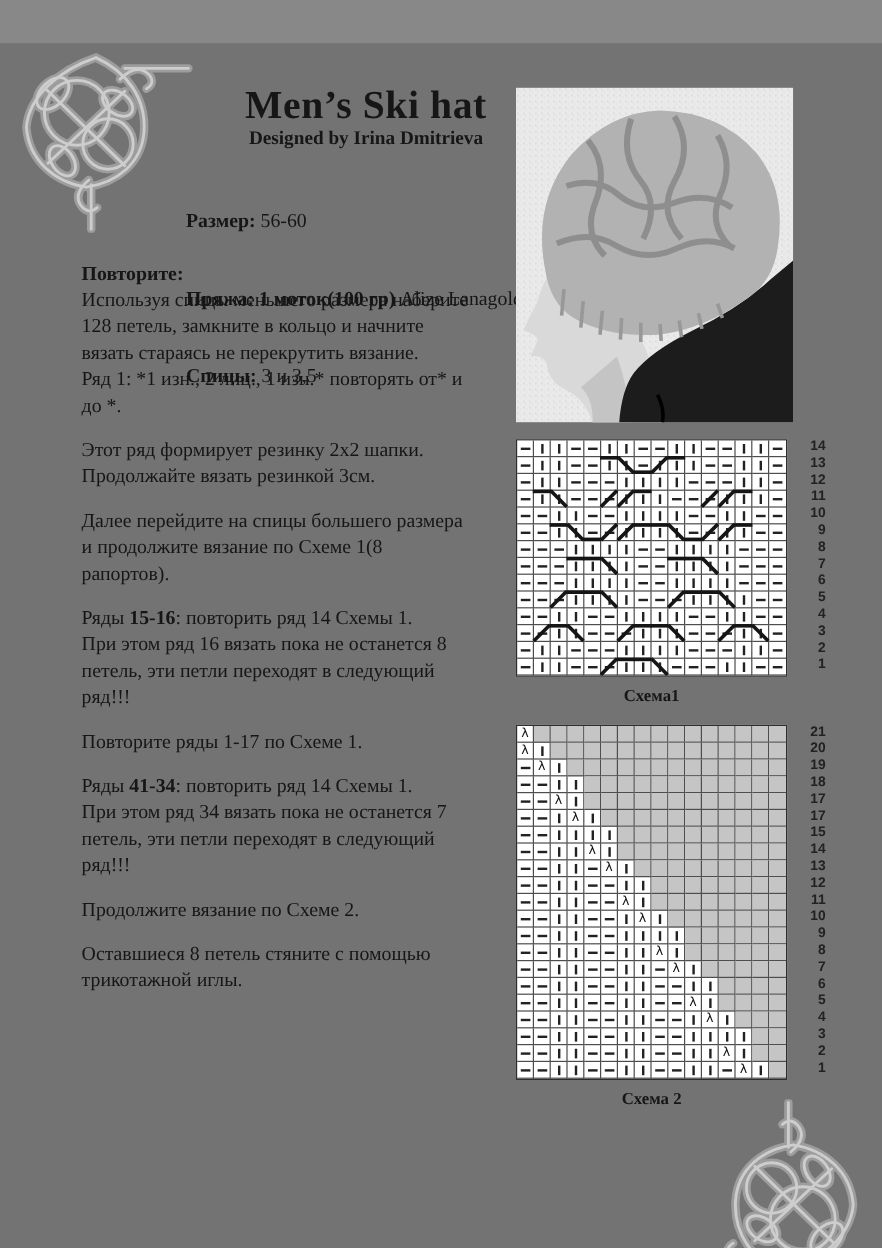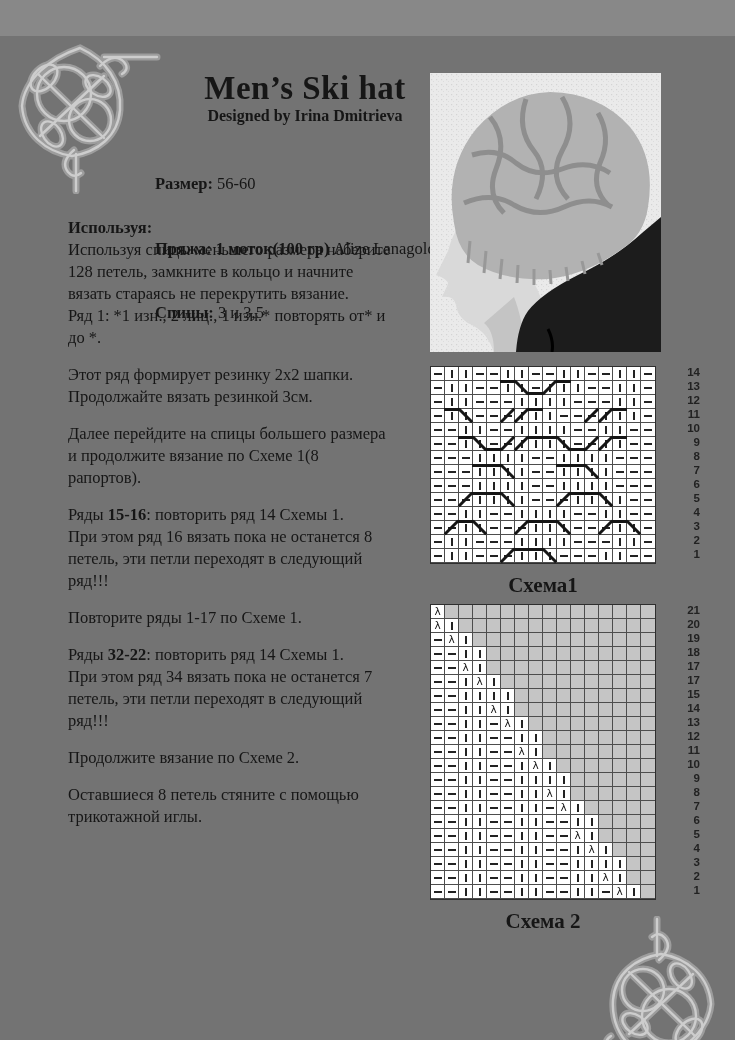--- a/index.html
+++ b/index.html
@@ -38,24 +38,24 @@
   .cell.gray{background:#c5c5c5;}
   .sym-dash{position:absolute;left:2.5px;top:5.5px;width:8px;height:2px;background:#222;}
   .sym-bar{position:absolute;left:5.5px;top:2.5px;width:2px;height:8px;background:#222;}
   .sym-lam{position:absolute;left:0;top:0;width:13px;height:13px;text-align:center;
            font-family:"DejaVu Sans",sans-serif;font-size:10.5px;line-height:13px;color:#111;}
   .ov{position:absolute;background:#151515;z-index:2;}
   .ov-top{top:-1px;left:-1px;right:-1px;height:3px;}
   .ov-bot{bottom:-1px;left:-1px;right:-1px;height:3px;}
   .ov-down{width:19px;height:3px;left:-3px;top:5px;transform:rotate(45deg);}
   .ov-up{width:19px;height:3px;left:-3px;top:5px;transform:rotate(-45deg);}
-  .nums{position:absolute;left:244px;top:-1px;width:26px;}
+  .nums{position:absolute;left:232px;top:-1px;width:26px;}
   .nums div{height:14px;line-height:14px;text-align:right;
             font-family:"Liberation Sans",sans-serif;font-weight:bold;font-size:11.5px;color:#222;}
-  .caption{width:226px;text-align:center;font-weight:bold;font-size:21px;margin-top:9px;
+  .caption{width:226px;text-align:center;font-weight:bold;font-size:14px;margin-top:9px;
            font-family:"Liberation Serif",serif;}
 </style>
 </head>
 <body>
 
 <div class="page">
 
   <svg width="0" height="0" style="position:absolute">
     <defs>
       <g id="knot">
@@ -140,38 +140,38 @@
       <path d="M88,192 l-1,18"></path>
         <path d="M104,196 l0,16"></path>
         <path d="M120,197 l1,14"></path>
       <path d="M136,194 l2,14"></path>
         <path d="M152,188 l3,13"></path>
         <path d="M168,180 l4,12"></path>
     </g>
   </svg>
 
   <div class="bodytext">
-    <p class="head">Используя:</p>
+    <p class="head">Повторите:</p>
     <div>
         <p><span>Используя спицы меньшего размера наберите
 128 петель, замкните в кольцо и начните
 вязать стараясь не перекрутить вязание.
 Ряд 1: *1 изн., 2 лиц., 1 изн.* повторять от* и
 до *.</span></p>
         <p><span>Этот ряд формирует резинку 2х2 шапки.
 Продолжайте вязать резинкой 3см.</span></p>
         <p><span>Далее перейдите на спицы большего размера
 и продолжите вязание по Схеме 1(8
 рапортов).</span></p>
         <p><span>Ряды </span><b>15-16</b><span>: повторить ряд 14 Схемы 1.
 При этом ряд 16 вязать пока не останется 8
 петель, эти петли переходят в следующий
 ряд!!!</span></p>
         <p><span>Повторите ряды 1-17 по Схеме 1.</span></p>
-        <p><span>Ряды </span><b>32-22</b><span>: повторить ряд 14 Схемы 1.
+        <p><span>Ряды </span><b>41-34</b><span>: повторить ряд 14 Схемы 1.
 При этом ряд 34 вязать пока не останется 7
 петель, эти петли переходят в следующий
 ряд!!!</span></p>
         <p><span>Продолжите вязание по Схеме 2.</span></p>
         <p><span>Оставшиеся 8 петель стяните с помощью
 трикотажной иглы.</span></p>
       </div>
   </div>
 
   <div class="chart chart-1">

